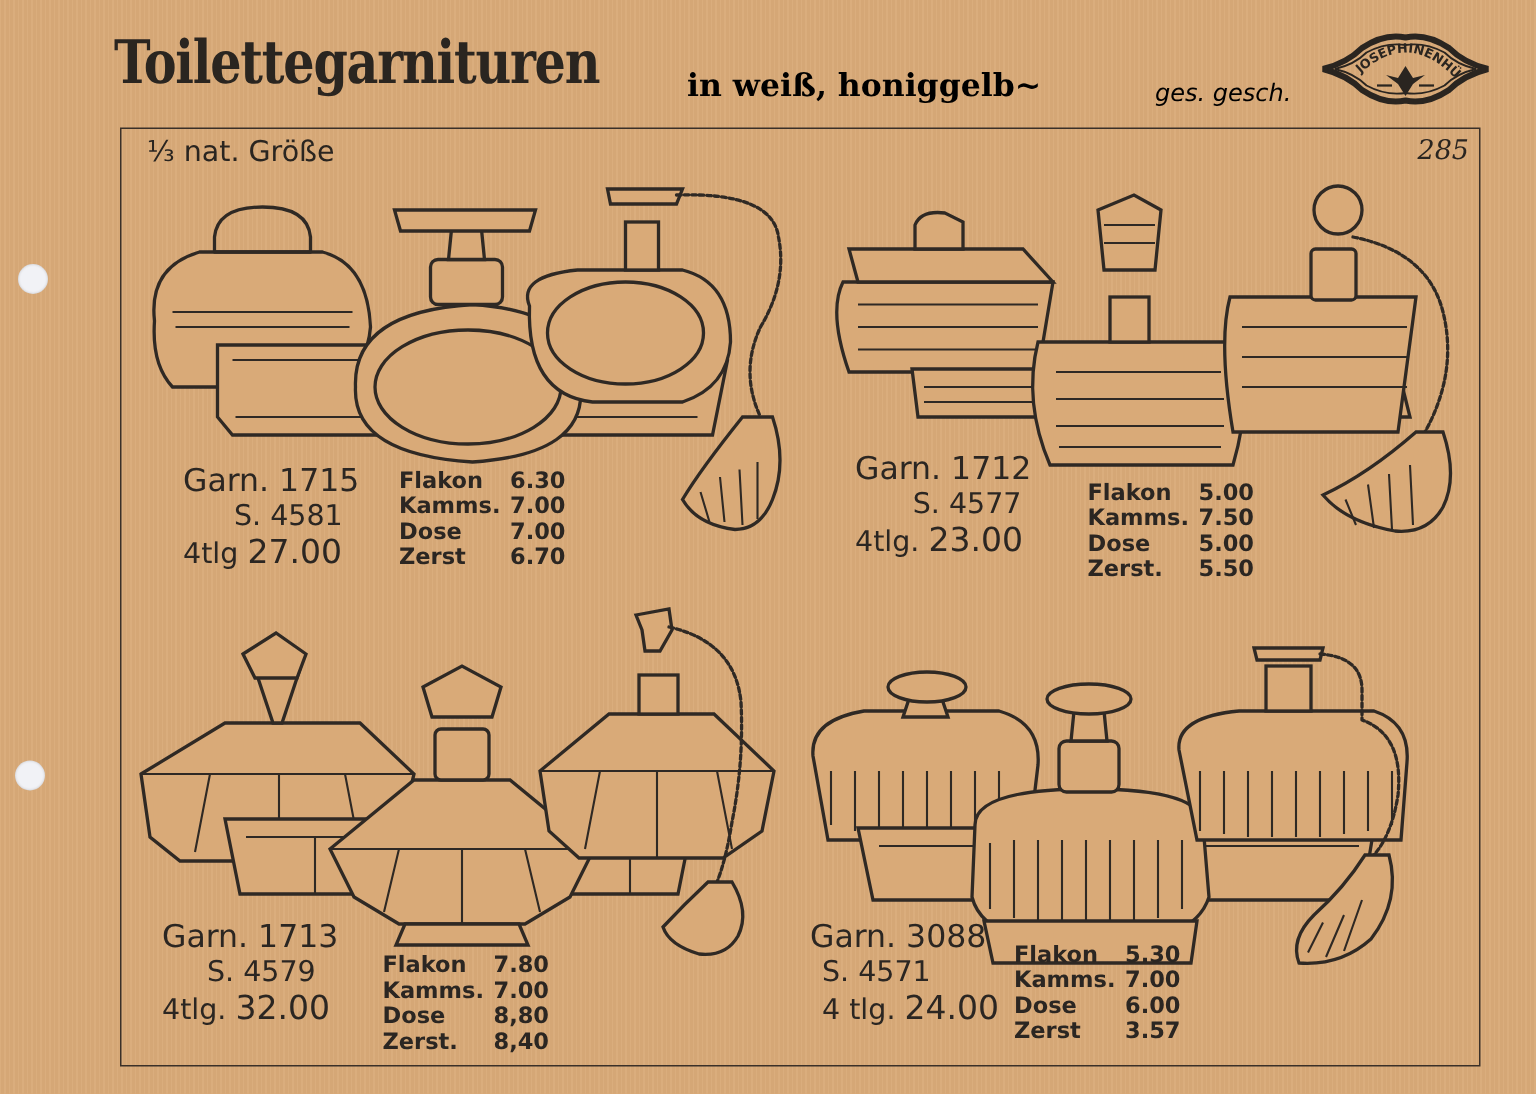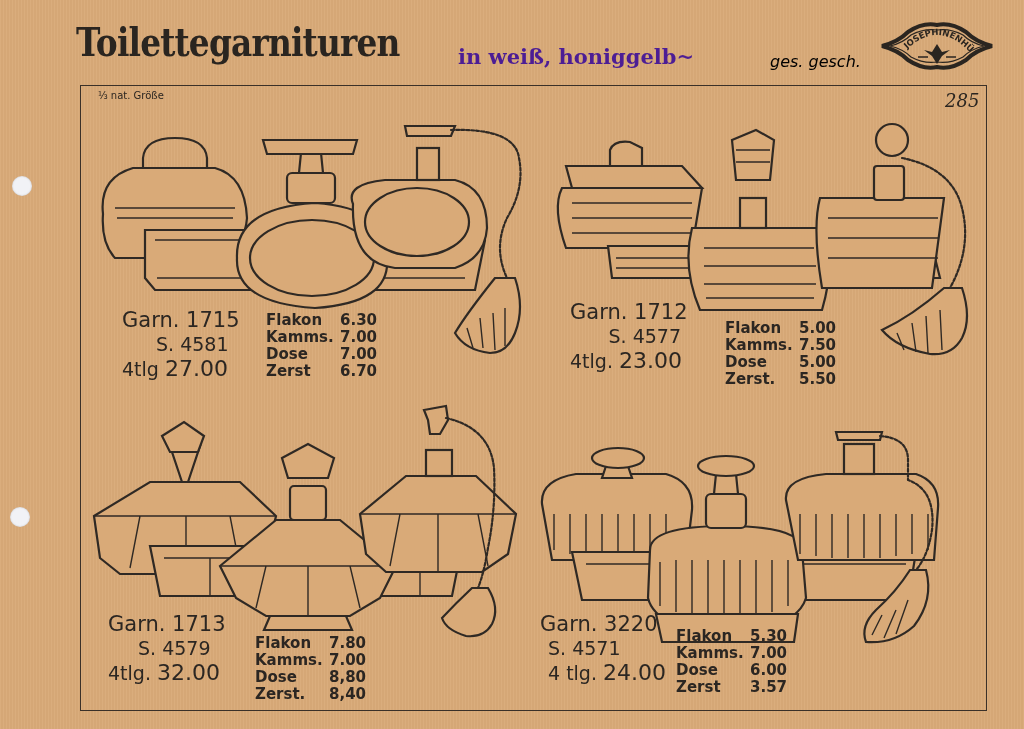--- a/index.html
+++ b/index.html
@@ -11,29 +11,29 @@
     color: #2b2622;
   }
   .hole { position: absolute; width: 20px; height: 20px; border-radius: 50%; background: #f1f2f6; box-shadow: inset 0 0 2px rgba(0,0,0,0.2); }
   .title {
     position: absolute; left: 76px; top: 18px;
     font-family: "DejaVu Serif", serif; font-size: 40px; font-weight: bold; letter-spacing: -1px;
     color: #2a2520; transform: scaleX(0.82); transform-origin: left top;
   }
   .subtitle {
     position: absolute; left: 458px; top: 44px;
-    font-family: "DejaVu Serif", serif; font-size: 21px; font-weight: bold; color: #4c1d95;
+    font-family: "DejaVu Serif", serif; font-size: 21px; font-weight: bold; color: #000000;
   }
   .protect { position: absolute; left: 770px; top: 52px; font-size: 16px; color: #000000; font-style: italic; }
   .logo { position: absolute; left: 878px; top: 20px; width: 118px; height: 52px; }
   .frame {
     position: absolute; left: 80px; top: 85px; width: 907px; height: 626px;
     border: 1.5px solid #3a3028; box-sizing: border-box;
   }
-  .scale-note { position: absolute; left: 98px; top: 90px; font-size: 10px; color: #2a2520; }
+  .scale-note { position: absolute; left: 98px; top: 90px; font-size: 19px; color: #2a2520; }
   .page-number { position: absolute; left: 945px; top: 90px; font-family: "DejaVu Serif", serif; font-size: 18px; font-style: italic; color: #2a2520; }
   .illus { position: absolute; }
   .info { position: absolute; }
   .garn { font-size: 21px; line-height: 24px; white-space: nowrap; }
   .garn-no { font-size: 19px; line-height: 24px; white-space: nowrap; }
   .garn-total { font-size: 19px; line-height: 26px; white-space: nowrap; }
   .garn-total .big { font-size: 22px; }
   .prices { position: absolute; font-size: 15px; line-height: 17px; font-weight: bold; }
   .prices .row { display: flex; white-space: nowrap; }
   .prices .lbl { width: 74px; }
@@ -236,21 +236,21 @@
     <path class="fill-glass" d="M250 70 Q248 48 290 44 L380 44 Q404 52 402 78 L398 130 L262 130 Z"></path>
     <path class="ln-thin" d="M264 84 L264 124 M280 84 L280 126 M296 84 L296 128 M312 84 L312 128 M328 84 L328 128 M344 84 L344 128 M360 84 L360 126 M376 84 L376 124 M392 84 L392 120"></path>
     <rect class="fill-glass" x="308" y="14" width="30" height="30"></rect>
     <path class="fill-glass" d="M300 2 L346 2 L344 10 L302 10 Z"></path>
     <path class="ln" d="M344 6 Q372 8 372 30 L372 50 Q400 60 396 100 Q392 126 380 140" stroke-dasharray="3 2"></path>
     <path class="fill-glass" d="M374 140 L390 140 Q398 170 378 196 Q358 214 330 212 Q324 196 340 180 Q360 162 374 140 Z"></path>
     <path class="ln-thin" d="M336 205 L346 185 M348 208 L360 180 M360 204 L372 170"></path>
   </svg>
 </div>
 <div class="info" style="left:540px;top:612px;">
-  <div class="garn">Garn. 3220</div>
+  <div class="garn">Garn. 3088</div>
   <div class="garn-no" style="padding-left:8px;">S. 4571</div>
   <div class="garn-total" style="padding-left:8px;">
     <span>4 tlg.</span>
     <span class="big">24.00</span>
   </div>
 </div>
 <div class="prices" style="left:676px;top:628px;">
   <div class="row">
       <span class="lbl">Flakon</span>
       <span class="val">5.30</span>

